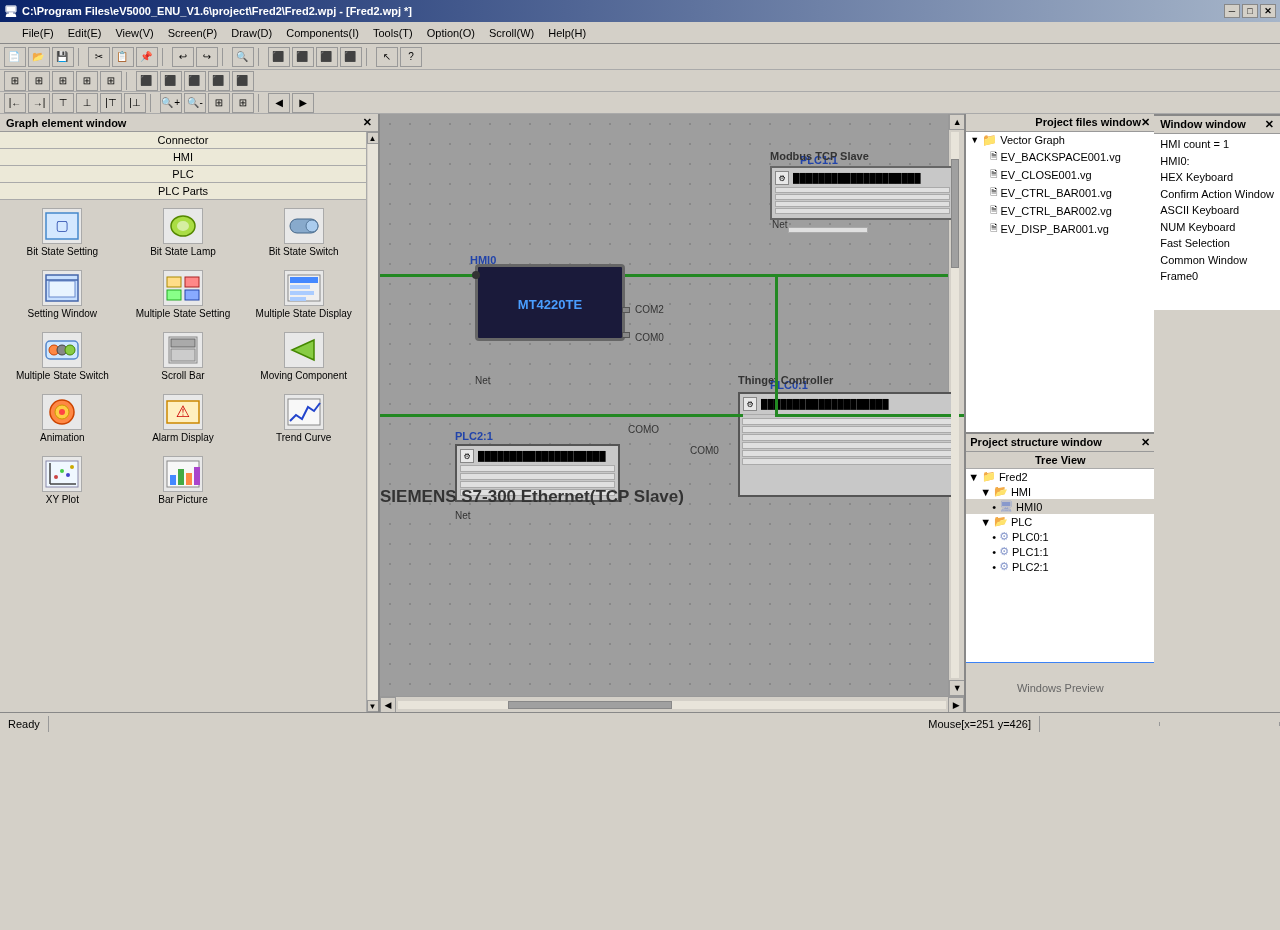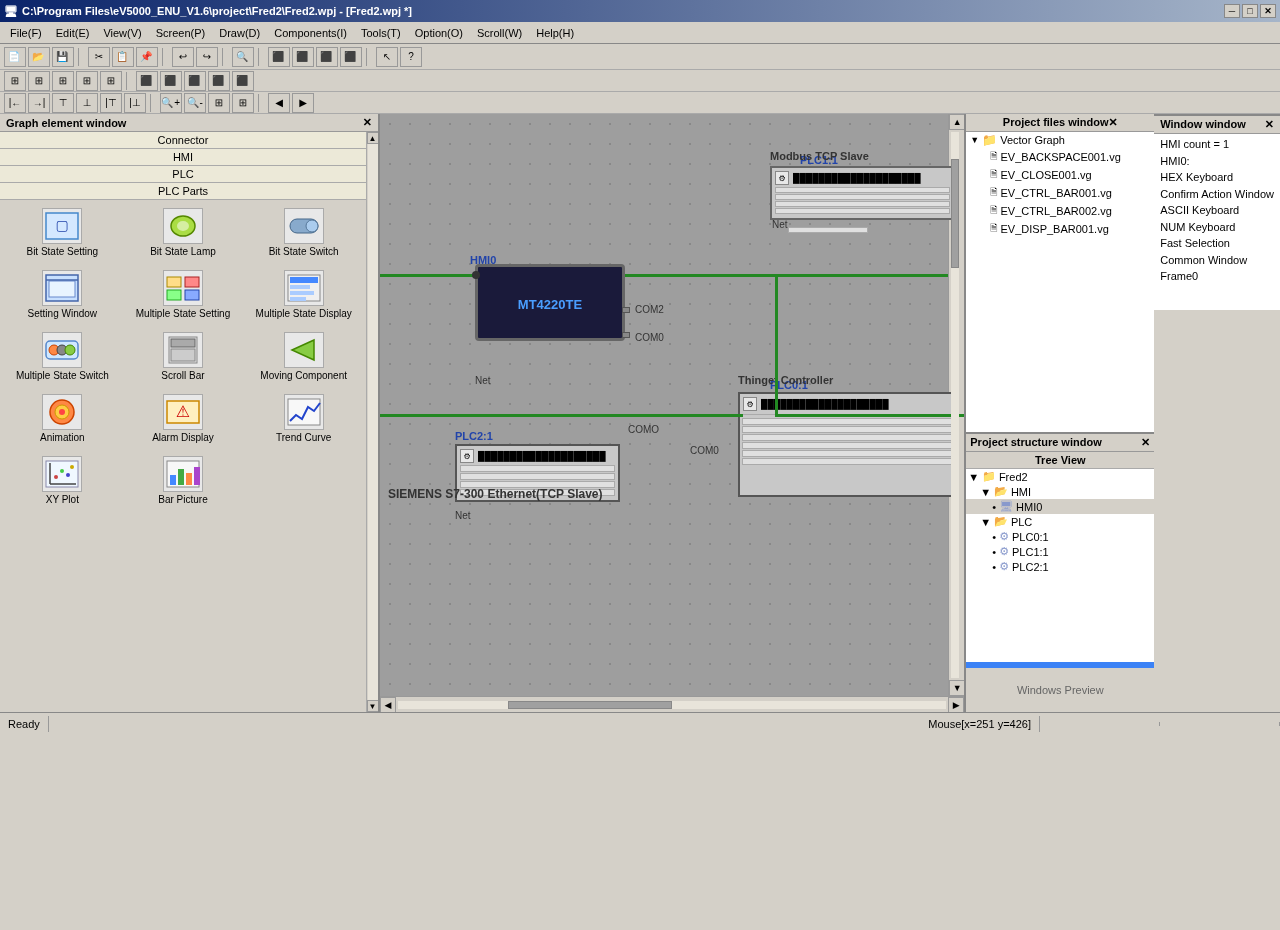--- a/index.html
+++ b/index.html
@@ -17,21 +17,21 @@
     #title-bar .win-controls { display: flex; gap: 2px; }
     #title-bar .win-btn {
       width: 16px; height: 14px; background: #d4d0c8; border: 1px solid #888;
       font-size: 9px; display: flex; align-items: center; justify-content: center;
       cursor: pointer; color: black;
     }
 
     
     #menu-bar {
       height: 22px; background: #d4d0c8; border-bottom: 1px solid #888;
-      display: flex; align-items: center; padding: 0 4px; gap: 2px;
+      display: flex; align-items: center; padding: 0 16px; gap: 2px;
     }
     .menu-item {
       padding: 2px 6px; font-size: 11px; cursor: pointer;
     }
 
     
     .toolbar {
       height: 26px; background: #d4d0c8; border-bottom: 1px solid #aaa;
       display: flex; align-items: center; padding: 2px 4px; gap: 2px;
     }
@@ -83,21 +83,21 @@
 
     
     #right-panel {
       width: 190px; min-width: 190px;
       background: #d4d0c8; border-left: 2px solid #888;
       display: flex; flex-direction: column;
     }
     #project-files-header {
       background: #d4d0c8; padding: 2px 4px;
       border-bottom: 1px solid #999; font-weight: bold; font-size: 11px;
-      display: flex; justify-content: center;
+      display: flex; justify-content: flex-end;
     }
     #project-files-tree { flex: 1; overflow-y: auto; background: white; font-size: 11px; }
     .tree-item {
       padding: 1px 4px; display: flex; align-items: center; gap: 3px;
       cursor: pointer; white-space: nowrap; overflow: hidden;
     }
     .tree-folder { padding: 1px 2px; display: flex; align-items: center; gap: 3px; cursor: pointer; }
     .tree-indent { padding-left: 16px; }
 
     
@@ -150,21 +150,21 @@
     .scroll-track {
       flex: 1; width: 10px; background: #e8e4da;
     }
 
     .left-inner {
       display: flex; flex: 1; overflow: hidden;
     }
 
     
     #windows-preview {
-      height: 50px; border-top: 6px solid #3b82f6;
+      height: 50px; border-top: 1px solid #3b82f6;
       background: #d4d0c8; display: flex; align-items: center;
       justify-content: center; font-size: 11px; color: #666;
     }
 
     
     #canvas-wrapper {
       flex: 1; position: relative; overflow: hidden;
     }
     #canvas-hscroll-bar {
       height: 16px; background: #d4d0c8; border-top: 1px solid #999;
@@ -565,21 +565,21 @@
                   <div style="width:14px; height:14px; border:1px solid #888; background:#e8e8e8; font-size:8px; display:flex; align-items:center; justify-content:center;">⚙</div>
                   <span style="font-size:9px;">████████████████████</span>
                 </div>
                 <div style="height:7px; background:#e0e0e0; border:1px solid #aaa; margin:1px 0;"></div>
                 <div style="height:7px; background:#e0e0e0; border:1px solid #aaa; margin:1px 0;"></div>
                 <div style="height:7px; background:#e0e0e0; border:1px solid #aaa; margin:1px 0;"></div>
                 <div style="height:7px; background:#e0e0e0; border:1px solid #aaa; margin:1px 0;"></div>
               </div>
             </div>
 
-            <div style="position:absolute; left:8px; top:373px; font-size:12px; color:#333; font-weight:bold;">SIEMENS S7-300 Ethernet(TCP Slave)</div>
+            <div style="position:absolute; left:0px; top:373px; font-size:17px; color:#333; font-weight:bold;">SIEMENS S7-300 Ethernet(TCP Slave)</div>
 
             <div style="position:absolute; left:75px; top:396px; font-size:10px; color:#333;">Net</div>
 
             <div style="position:absolute; top:160px; left:395px; width:3px; height:140px; background:#228822;"></div>
 
             <div style="position:absolute; top:300px; left:395px; width:200px; height:3px; background:#228822;"></div>
           </div>
 
           <div class="canvas-vscroll-bar">
             <div class="vscroll-btn">▲</div>

